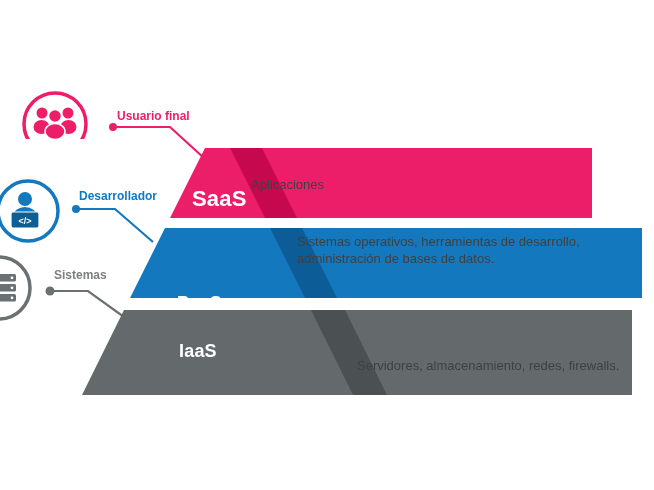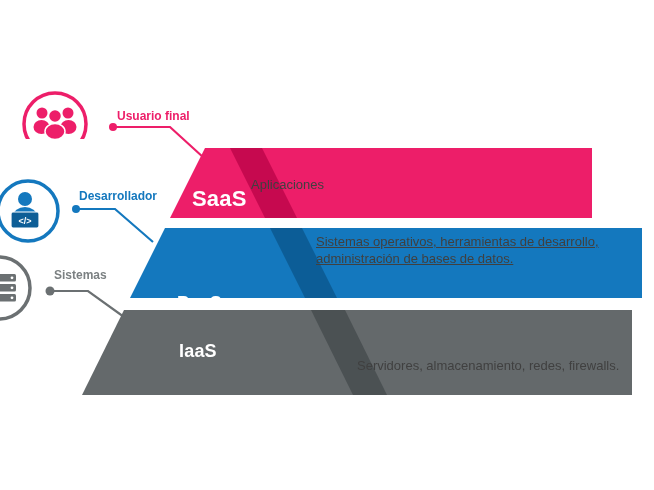--- a/index.html
+++ b/index.html
@@ -12,21 +12,21 @@
   .actor-label { font-size:12px; font-weight:bold; }
   .layer-name  { color:#ffffff; font-weight:bold; font-size:18px; letter-spacing:0.2px; }
   .banner-text { color:#404040; font-size:13px; line-height:1.32; }
   #usuario-final-label { left:117px; top:109px; color:#ED1E69; }
   #desarrollador-label { left:79px;  top:189px; color:#1478BE; }
   #sysadmin-label      { left:54px;  top:268px; color:#7B8082; }
   #saas-name { left:176px; top:186px; font-size:22px;margin-left:16px; }
   #paas-name { left:177px; top:257px;margin-top:36px; }
   #iaas-name { left:179px; top:341px; }
   #saas-desc { left:251px; top:176px; }
-  #paas-desc { left:316px; top:233px; width:338px; white-space:normal;text-decoration:underline; }
+  #paas-desc { left:297px; top:233px; width:338px; white-space:normal; }
   #iaas-desc { left:357px; top:323px;margin-top:34px; }
 </style>
 </head>
 <body>
 
 <div id="stage">
 
   <svg id="shapes" width="654" height="490" viewBox="0 0 654 490">
 
     <g>

